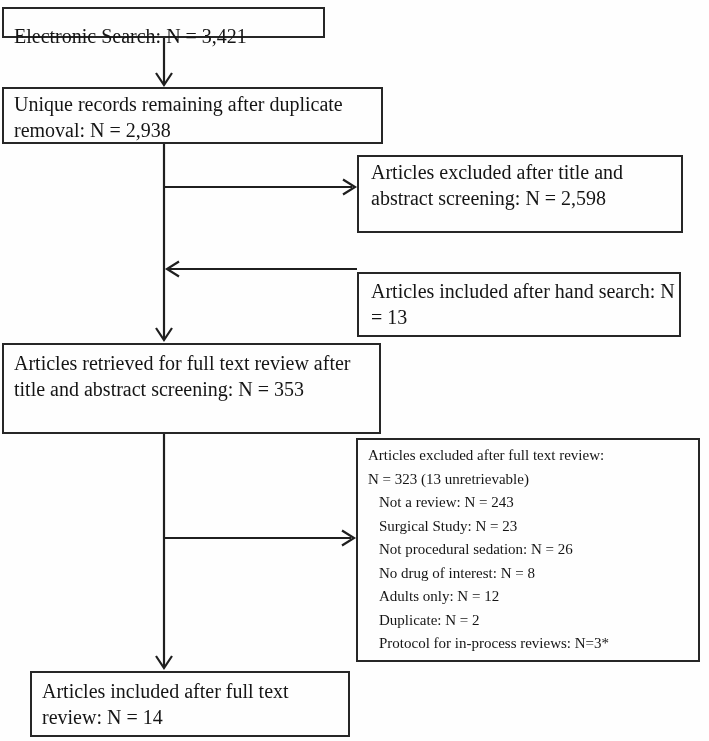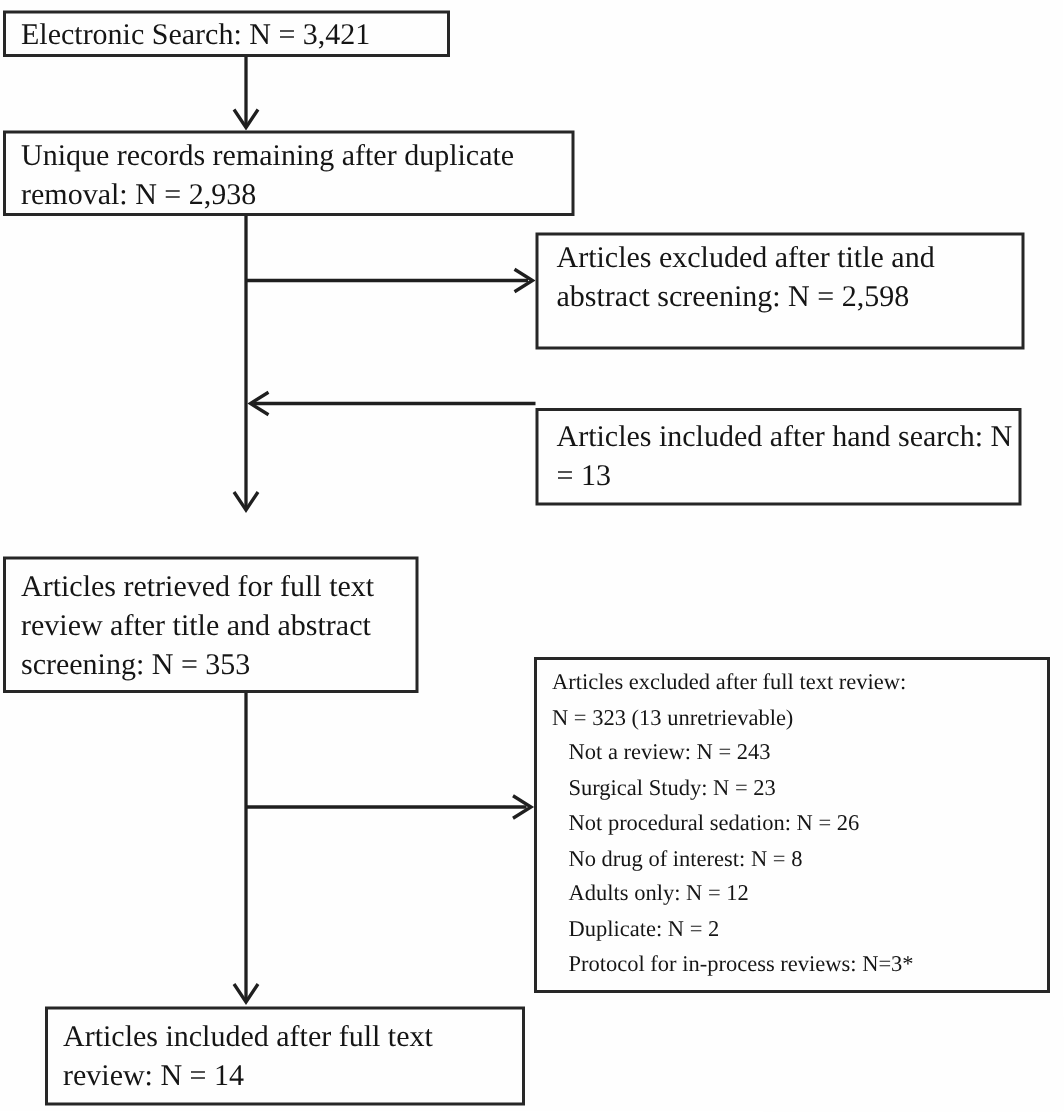--- a/index.html
+++ b/index.html
@@ -65,37 +65,37 @@
     <path d="M357 269 H 169"></path>
     <path d="M179 261.5 L167 269 L179 276.5"></path>
 
     <path d="M164 434 V 667"></path>
     <path d="M156 656 L164 668 L172 656"></path>
 
     <path d="M164 538 H 351"></path>
     <path d="M342 530.5 L354 538 L342 545.5"></path>
   </svg>
 
-  <div class="box box-left" style="left:2px; top:7px; width:298px; height:31px; padding-top:1px;">
+  <div class="box box-left" style="left:2px; top:7px; width:323px; height:31px; padding-top:14px;">
     <span>Electronic Search: N = 3,421</span>
   </div>
 
   <div class="box box-left" style="left:2px; top:87px; width:381px; height:57px;">
     <span>Unique records remaining after duplicate removal: N = 2,938</span>
   </div>
 
   <div class="box box-right" style="left:357px; top:155px; width:326px; height:78px;">
     <span>Articles excluded after title and abstract screening: N = 2,598</span>
   </div>
 
   <div class="box box-right" style="left:357px; top:236px; width:324px; height:65px; padding-top:4px;margin-top:36px;">
     <span>Articles included after hand search: N = 13</span>
   </div>
 
-  <div class="box box-left" style="left:2px; top:343px; width:277px; height:91px; padding-top:5px;margin-top:28px;">
+  <div class="box box-left" style="left:2px; top:343px; width:379px; height:91px; padding-top:5px;">
     <span>Articles retrieved for full text review after title and abstract screening: N = 353</span>
   </div>
 
   <div class="box box-big" style="left:356px; top:438px; width:344px; height:224px;">
     <div class="line">Articles excluded after full text review:</div>
     <div class="line">N = 323 (13 unretrievable)</div>
     <div class="reason">Not a review: N = 243</div>
     <div class="reason">Surgical Study: N = 23</div>
     <div class="reason">Not procedural sedation: N = 26</div>
     <div class="reason">No drug of interest: N = 8</div>

